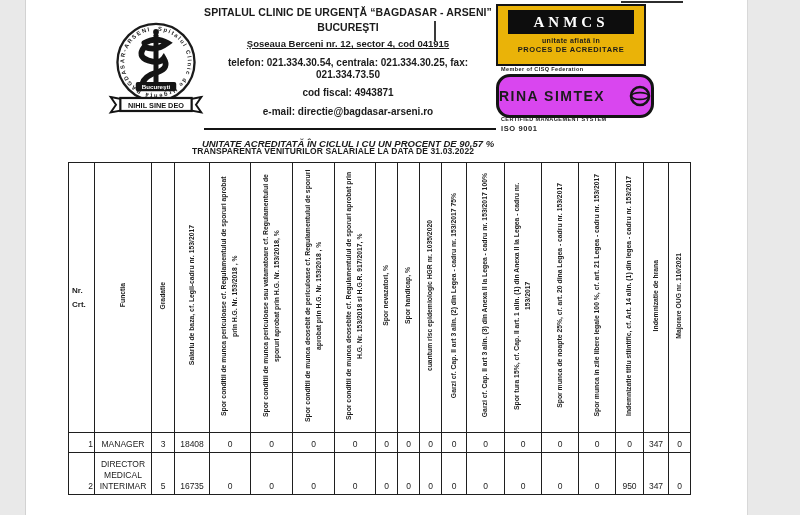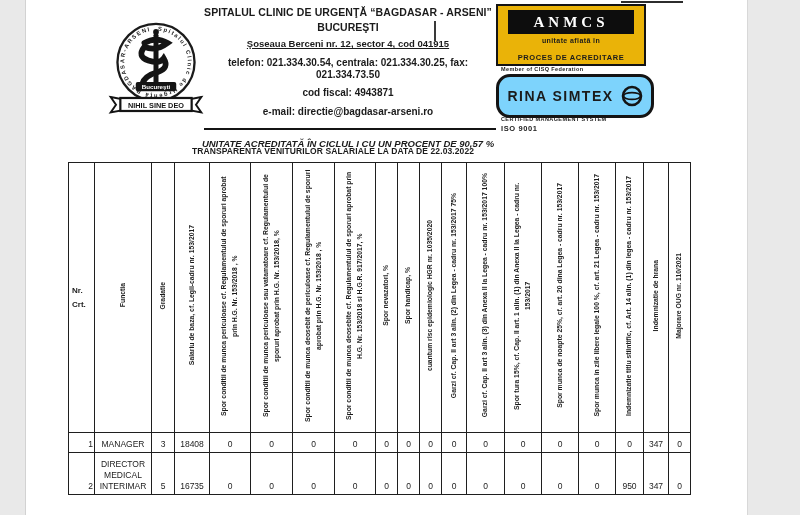--- a/index.html
+++ b/index.html
@@ -22,24 +22,24 @@
   .lh-line{font-size:10px;margin-top:7px}
   .lh-note{font-size:9.5px;margin-top:22px;font-style:italic}
   .lh-rule{position:absolute;left:178px;top:128px;width:292px;height:2px;background:#141414}
   .scan-mark{position:absolute;left:408px;top:21px;width:2px;height:20px;background:#3a3a3a}
   .topline{position:absolute;left:595px;top:1px;width:62px;height:2px;background:#2c2c2c}
 
   .anmcs{position:absolute;left:470px;top:4px;width:146px;height:58px;border:2px solid #141414;background:#eab308}
   .anmcs-banner{margin:4px 10px 3px;height:24px;background:#0d0d0d;color:#fff;display:flex;align-items:center;justify-content:center;
     font-family:"Liberation Serif",serif;font-size:15px;letter-spacing:4px;font-weight:bold}
   .anmcs-l1{font-size:7px;font-weight:bold;text-align:center;letter-spacing:.4px}
-  .anmcs-l2{font-size:7.5px;font-weight:bold;text-align:center;letter-spacing:.6px;margin-top:9px}
+  .anmcs-l2{font-size:7.5px;font-weight:bold;text-align:center;letter-spacing:.6px;margin-top:1px}
   .member{position:absolute;left:475px;top:66px;font-size:5.5px;font-weight:bold;letter-spacing:.4px}
   .rina-box{position:absolute;left:470px;top:74px;width:152px;height:38px;border:3px solid #141414;border-radius:14px;
-    display:flex;align-items:center;justify-content:center;gap:7px;background:#7dd3fc}
+    display:flex;align-items:center;justify-content:space-between;gap:7px;background:#d946ef}
   .rina-text{font-size:14px;font-weight:bold;letter-spacing:1.5px}
   .cert1{position:absolute;left:475px;top:116px;font-size:5.5px;font-weight:bold;letter-spacing:.4px}
   .cert2{position:absolute;left:475px;top:124px;font-size:7.5px;font-weight:bold;letter-spacing:.6px}
 
   
   .tbl-title{position:absolute;left:42px;top:146px;width:530px;text-align:center;font-size:8.5px;font-weight:bold;letter-spacing:.1px}
   table.salary{position:absolute;left:42px;top:162px;border-collapse:collapse;table-layout:fixed;background:#fff}
   table.salary th,table.salary td{border:1.6px solid #1f1f1f;overflow:hidden}
   table.salary thead th{height:265px;vertical-align:middle;text-align:center;padding:2px 1px}
   .vt{
@@ -108,21 +108,21 @@
   <div class="rina-box">
     <span class="rina-text">RINA SIMTEX</span>
     <svg width="22" height="22" viewBox="0 0 22 22">
       <circle cx="11" cy="11" r="9" fill="none" stroke="#141414" stroke-width="2.6"></circle>
       <ellipse cx="11" cy="11" rx="8.5" ry="3.4" fill="none" stroke="#141414" stroke-width="1.6"></ellipse>
     </svg>
   </div>
   <div class="cert1">CERTIFIED MANAGEMENT SYSTEM</div>
   <div class="cert2">ISO 9001</div>
 
-  <div class="tbl-title">TRANSPARENTA VENITURILOR SALARIALE  LA DATA DE 22.03.2022</div>
+  <div class="tbl-title">TRANSPARENTA VENITURILOR SALARIALE  LA DATA DE 31.03.2022</div>
 
   <table class="salary">
     <colgroup>
       <col style="width:26px">
         <col style="width:57px">
         <col style="width:23px">
         <col style="width:35px">
       <col style="width:41px">
         <col style="width:42px">
         <col style="width:42px">

